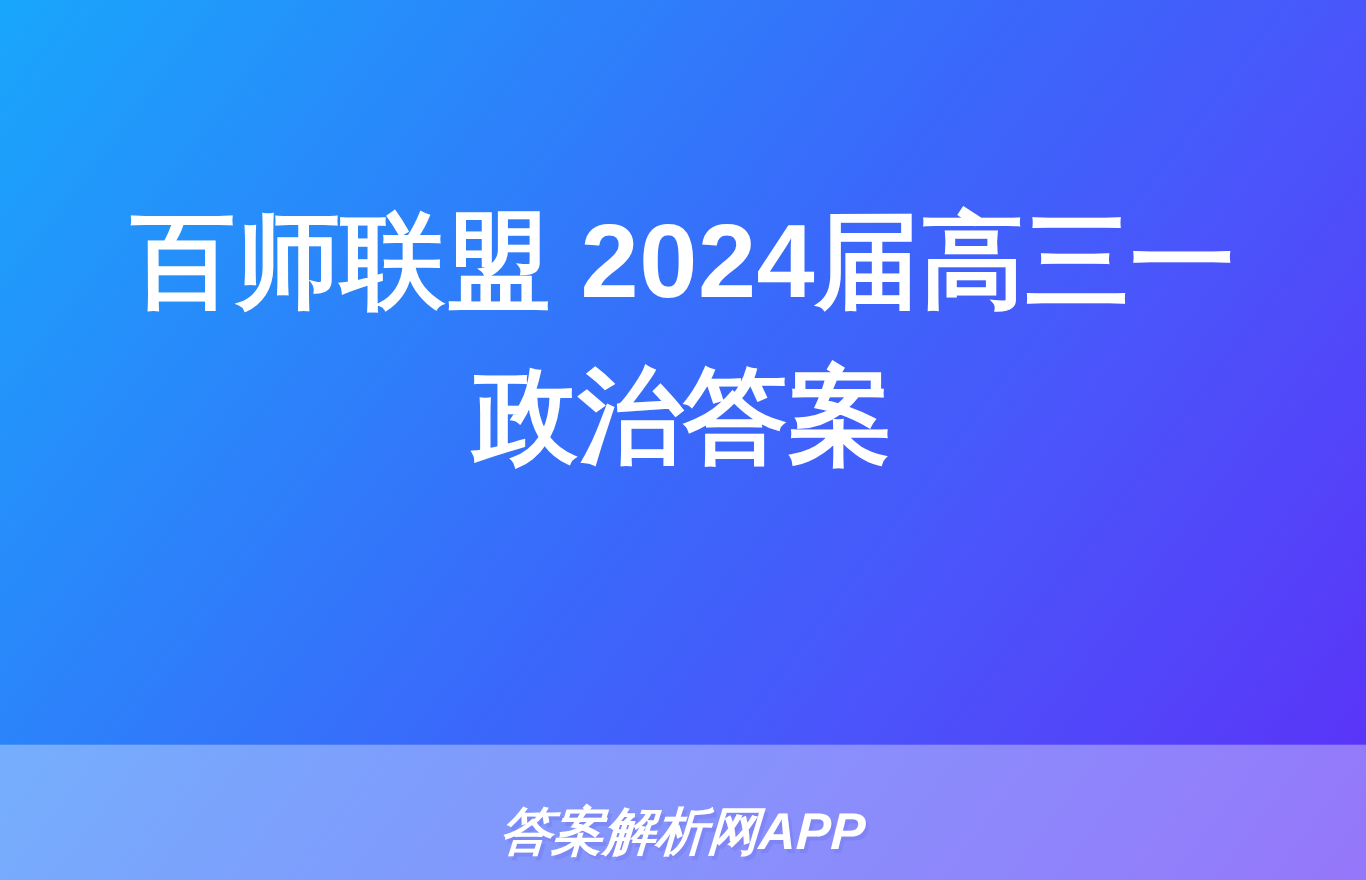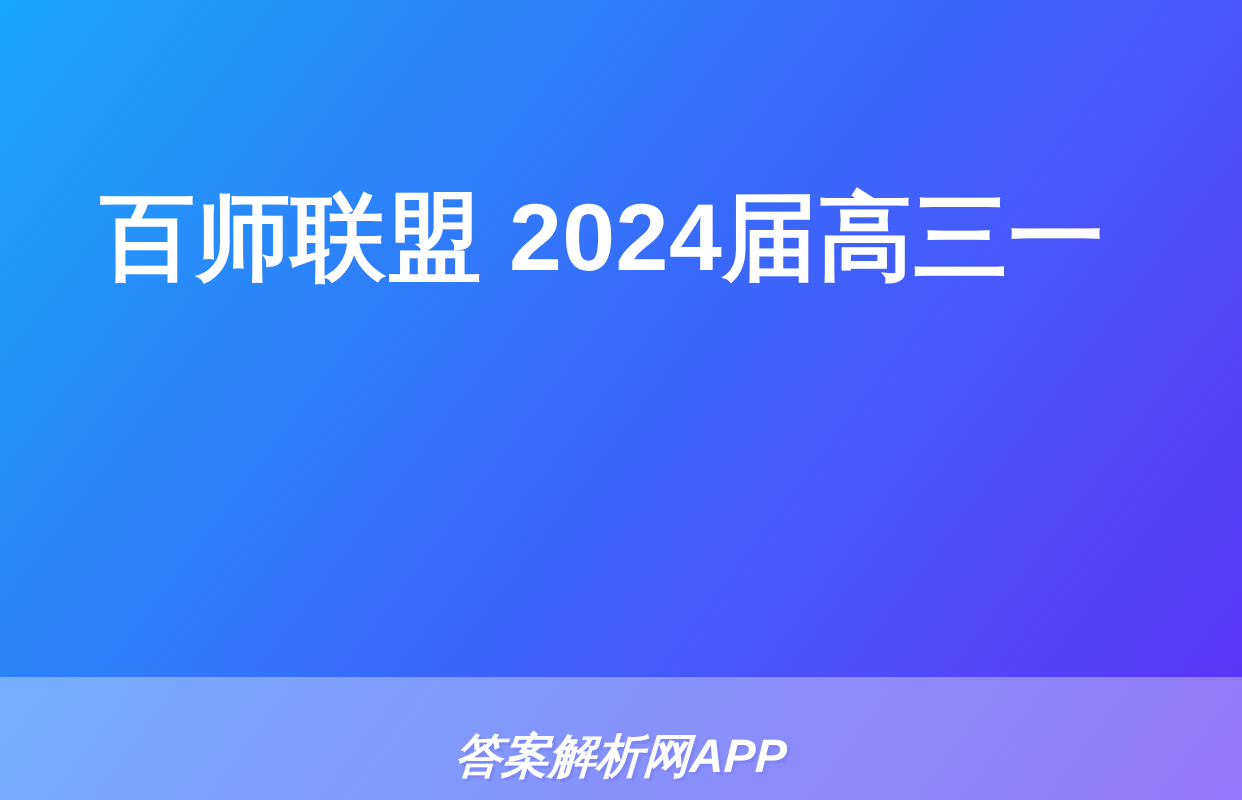--- a/index.html
+++ b/index.html
@@ -21,26 +21,26 @@
         #2a86fa 26%,
         #3a68fa 50%,
         #4a55fa 68%,
         #5540f9 86%,
         #5c2ef7 100%);
   }
 
   
   .title-block {
     position: absolute;
-    left: 12px;
+    left: 0;
     right: 0;
     top: 168px;
     padding: 0 88px;
     box-sizing: border-box;
-    text-align: left;
+    text-align: center;
   }
 
   .title-line {
     display: block;
     color: #ffffff;
     font-size: 95px;
     line-height: 141px;
     font-weight: 700;
     letter-spacing: 0.5px;
     white-space: nowrap;
@@ -72,19 +72,20 @@
     margin-top: 36px;
   }
 </style>
 </head>
 <body>
 
 <div id="poster">
 
   <div class="title-block">
     <span class="title-line">百师联盟 2024届高三一</span>
+    <span class="title-line">政治答案</span>
   </div>
 
   <div class="footer-band">
     <span class="footer-text">答案解析网APP</span>
   </div>
 
 </div>
 
 </body></html>

